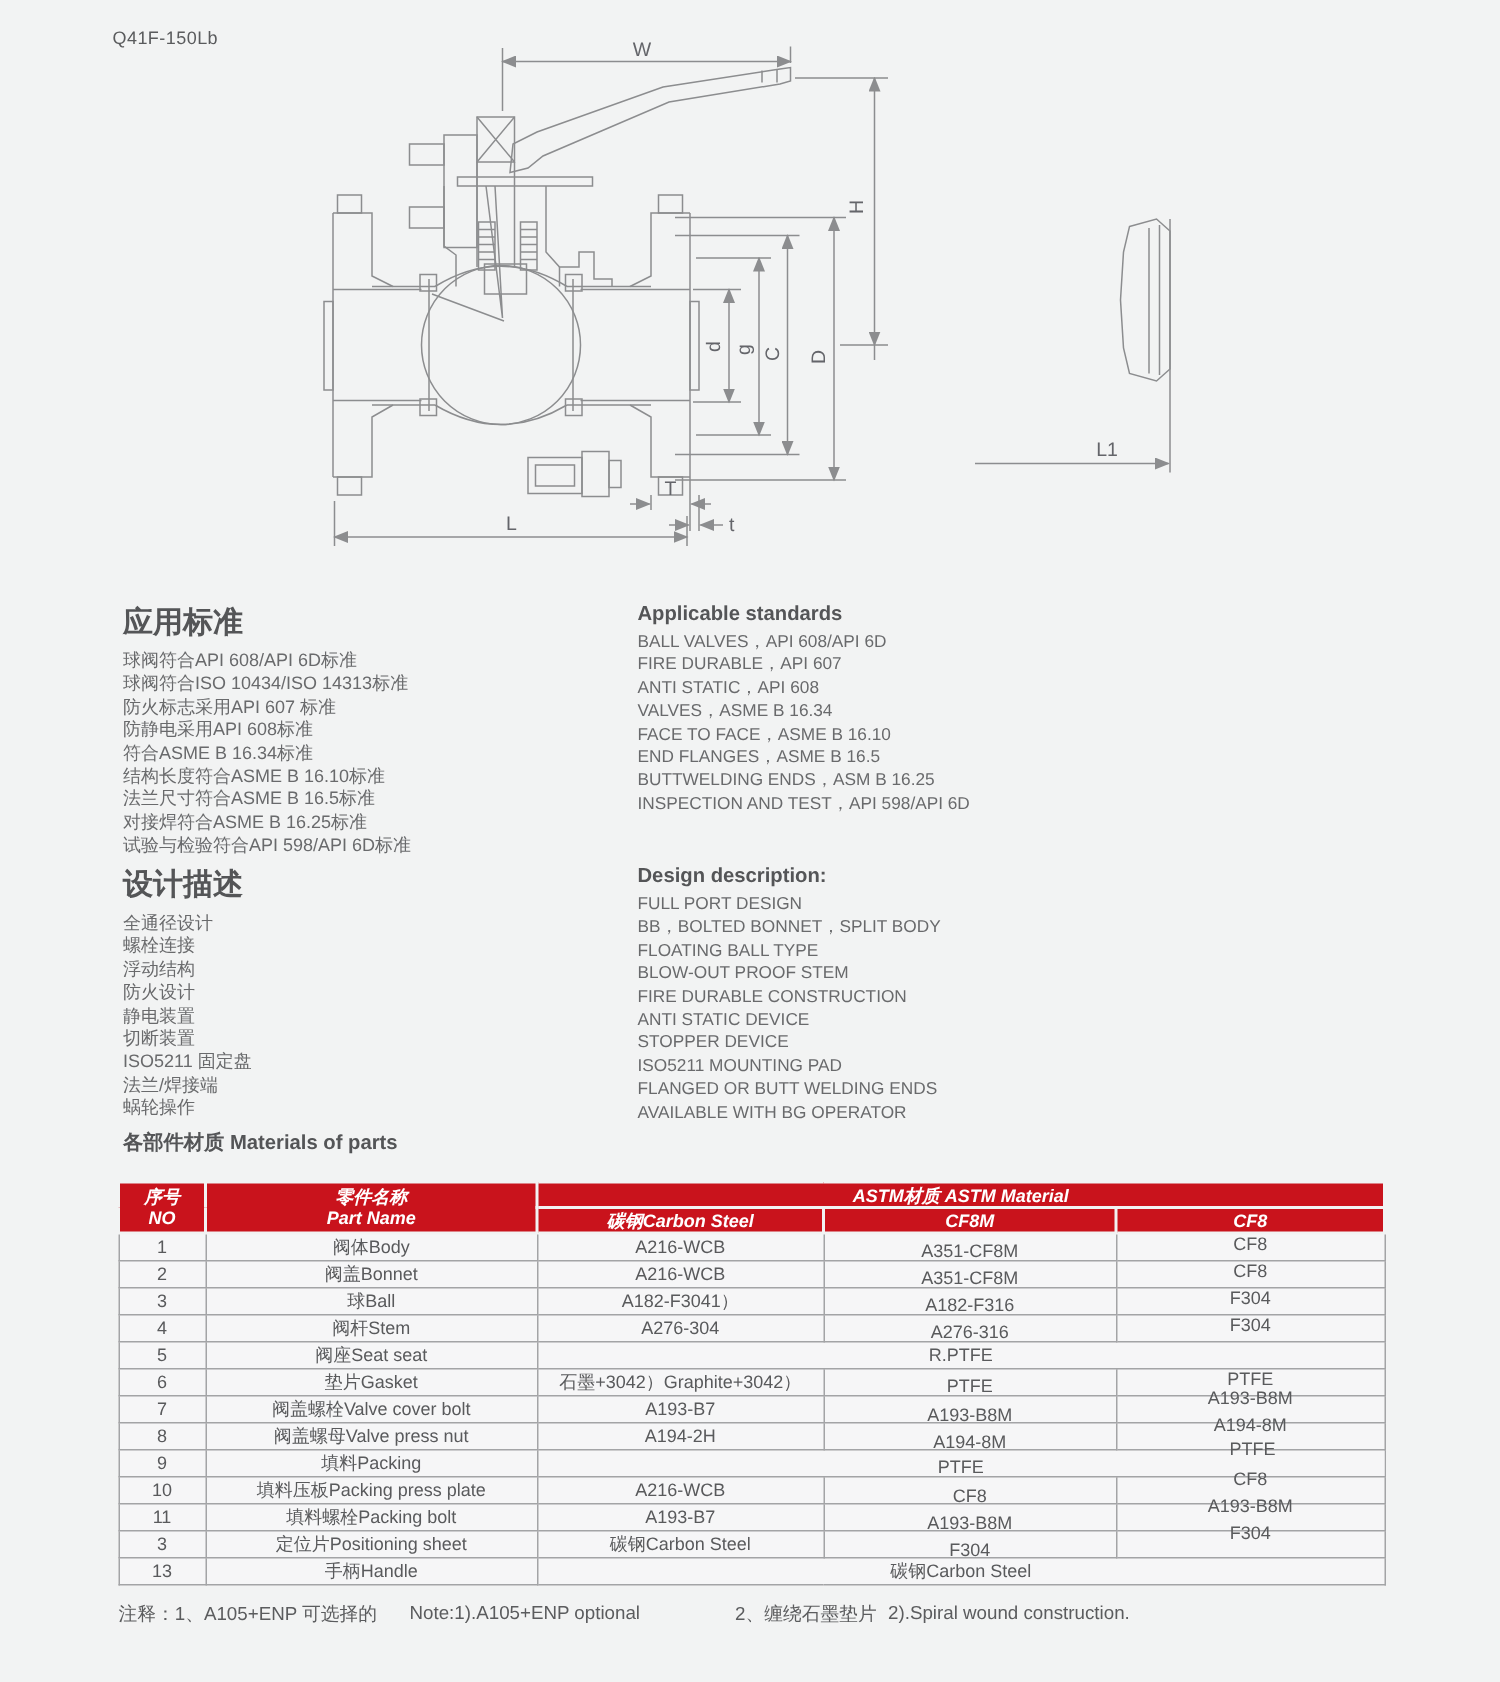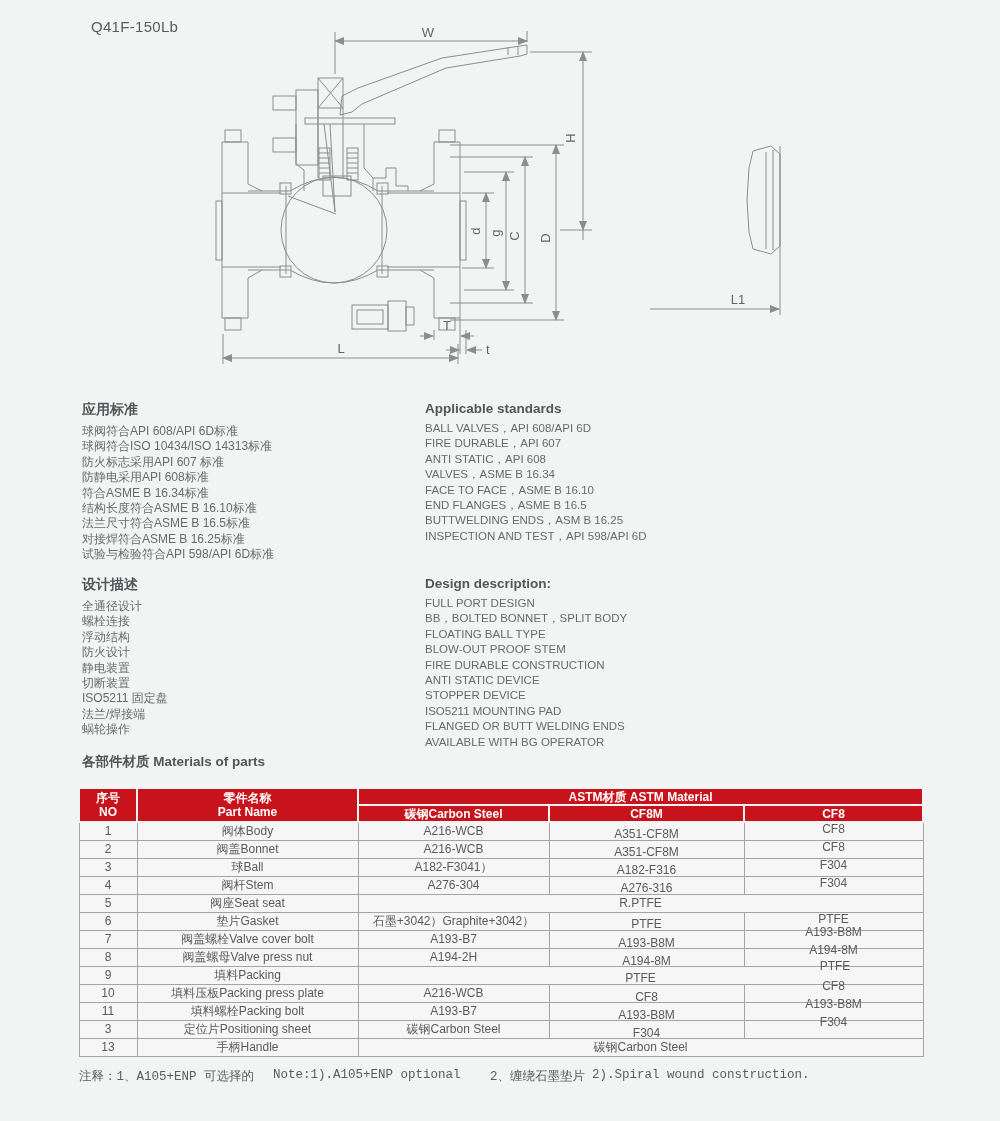--- a/index.html
+++ b/index.html
@@ -1,46 +1,46 @@
 <!DOCTYPE html>
 <html><head>
 <meta charset="utf-8">
 <style>
   html,body{margin:0;padding:0;}
   body{background:#f2f3f3;font-family:"Liberation Sans","DejaVu Sans",sans-serif;}
   #canvas{position:relative;width:1000px;height:1121px;background:#f2f3f3;overflow:hidden;}
 
-  .page-title{position:absolute;left:75px;top:18px;font-size:15px;color:#5a5b5d;letter-spacing:.3px;margin-left:16px;}
+  .page-title{position:absolute;left:75px;top:18px;font-size:12px;color:#5a5b5d;letter-spacing:.3px;}
 
   .drawing{position:absolute;left:90px;top:18px;}
   .drawing text{fill:#64656a;font-size:13px;font-family:"Liberation Sans","DejaVu Sans",sans-serif;stroke:none;}
 
   .sec{position:absolute;width:340px;}
   #std-cn{left:82px;top:401px;}
   #std-en{left:425px;top:401px;}
   #des-cn{left:82px;top:576px;}
   #des-en{left:425px;top:576px;}
-  .sec h3{margin:0 0 5px 0;font-size:14px;font-weight:bold;color:#545557;}
+  .sec h3{margin:0 0 5px 0;font-size:20px;font-weight:bold;color:#545557;}
   .sec.en h3{font-size:13.5px;}
   .sec ul{margin:0;padding:0;list-style:none;font-size:12px;color:#696a6c;}
   .sec.en ul{font-size:11.5px;}
   .sec li{line-height:15.4px;height:15.4px;white-space:nowrap;}
 
   .mat-title{position:absolute;left:82px;top:753px;font-size:13.5px;font-weight:bold;color:#545557;}
 
   table.mat{position:absolute;left:78px;top:787px;border-collapse:collapse;table-layout:fixed;width:844px;}
-  table.mat th{background:#c9131c;color:#ffffff;font-size:12px;font-weight:bold;border:2px solid #f2f3f3;padding:0;line-height:14px;}
+  table.mat th{background:#c9131c;color:#ffffff;font-size:12px;font-weight:bold;border:2px solid #f2f3f3;padding:0;line-height:14px;font-style:italic;}
   table.mat thead tr{height:17px;}
   table.mat td{height:17px;border:1px solid #a3a4a6;background:#f6f6f7;font-size:12px;color:#595a5c;text-align:center;padding:0;line-height:13px;white-space:nowrap;}
   .cv{position:relative;display:inline-block;}
   .d3{top:3px;} .d4{top:4px;} .u2{top:-2px;} .u7{top:-7px;}
   td.rel{position:relative;}
   .ov{position:absolute;left:388px;top:-7px;width:177px;text-align:center;display:inline-block;}
 
-  .footnote{position:absolute;left:79px;top:1068px;width:860px;height:20px;font-size:12.5px;color:#5b5c5e;font-family:Liberation Mono, monospace;}
+  .footnote{position:absolute;left:79px;top:1068px;width:860px;height:20px;font-size:12.5px;color:#5b5c5e;}
   .footnote span{position:absolute;top:0;white-space:nowrap;}
   .fn1{left:0;} .fn2{left:194px;} .fn3{left:411px;} .fn4{left:513px;}
 </style>
 </head>
 <body>
 
 <div id="canvas">
 
   <div class="page-title">Q41F-150Lb</div>
 

